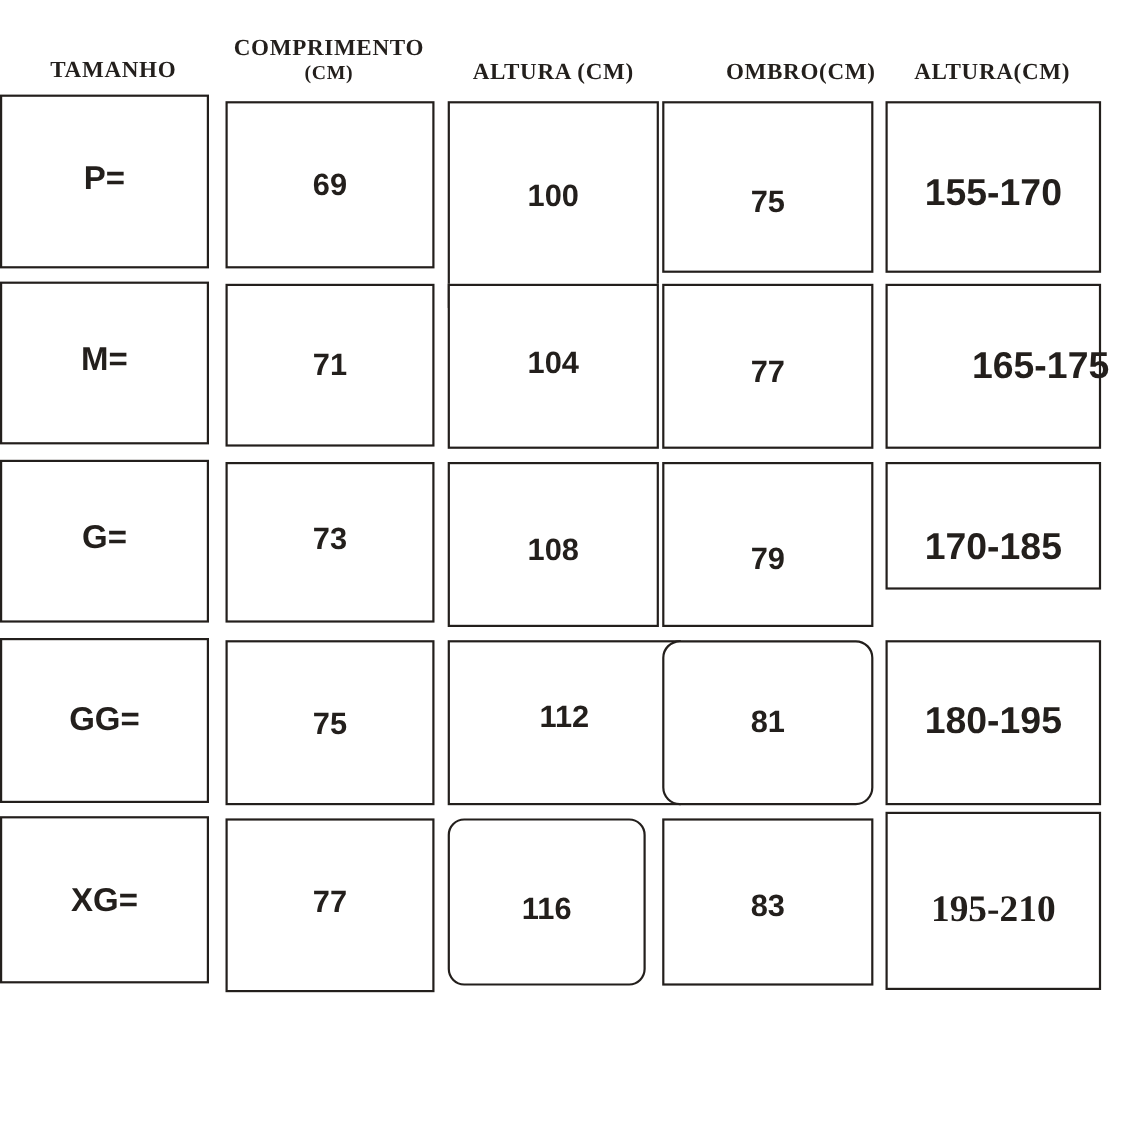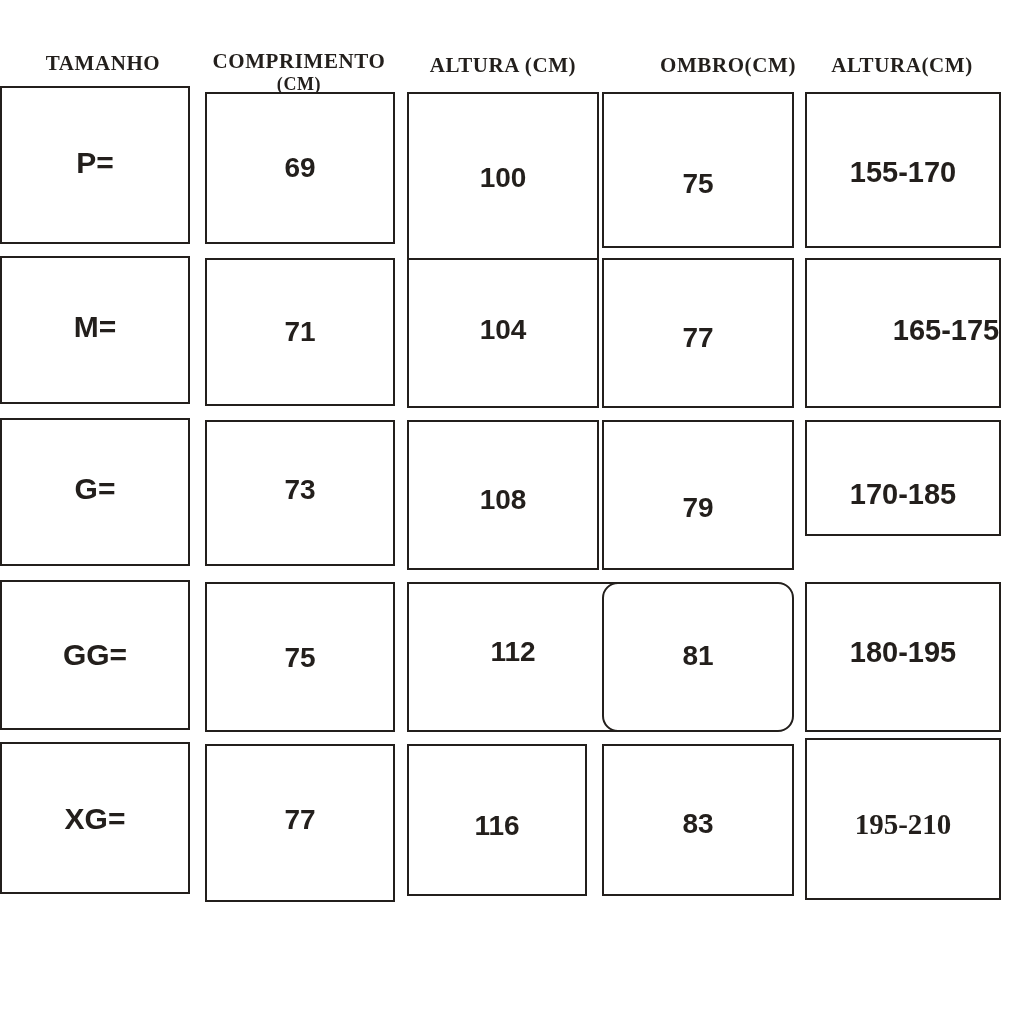--- a/index.html
+++ b/index.html
@@ -34,21 +34,21 @@
     position: absolute;
     text-align: center;
     font-family: "Liberation Serif", serif;
     font-weight: 700;
     font-size: 21px;
     letter-spacing: 0.6px;
     color: #231f1c;
     line-height: 1.12;
   }
   .h0 { left: 8px;   top: 24px; width: 190px; }
-  .h1 { left: 196px; top: 22px;  width: 206px; }
+  .h1 { left: 196px; top: 4px;  width: 206px; }
   .h2 { left: 404px; top: 26px; width: 198px; }
   .h3 { left: 600px; top: 26px; width: 196px; text-align: right; }
   .h4 { left: 800px; top: 26px; width: 204px; }
 
   
   .grid {
     position: absolute;
     left: 0;
     top: 86px;
     width: 1010px;
@@ -68,21 +68,21 @@
     color: #231f1c;
     white-space: nowrap;
   }
   .size-val {
     font-size: 30px;
   }
   .num-val {
     font-size: 28px;
   }
   .range-val {
-    font-size: 29px;
+    font-size: 34px;
   }
 </style>
 </head>
 <body>
 
 <div class="sheet">
 
   <div class="header-row">
     <div class="header-cell h0">
       <span>TAMANHO</span>
@@ -167,21 +167,21 @@
     <div class="cell" style="left:805px; top:496px; width:196px; height:150px;">
       <div class="val range-val" style="top:52px;">180-195</div>
     </div>
 
     <div class="cell" style="left:0px;   top:656px; width:190px; height:152px;">
       <div class="val size-val" style="top:58px;">XG=</div>
     </div>
     <div class="cell" style="left:205px; top:658px; width:190px; height:158px;">
       <div class="val num-val" style="top:58px;">77</div>
     </div>
-    <div class="cell" style="left:407px; top:658px; width:180px; height:152px;">
+    <div class="cell" style="left:407px; top:658px; width:180px; height:152px;border-radius:15px;">
       <div class="val num-val" style="top:64px;">116</div>
     </div>
     <div class="cell" style="left:602px; top:658px; width:192px; height:152px;">
       <div class="val num-val" style="top:62px;">83</div>
     </div>
     <div class="cell" style="left:805px; top:652px; width:196px; height:162px;">
       <div class="val range-val" style="top:68px;font-family:Liberation Serif, serif;">195-210</div>
     </div>
 
   </div>

